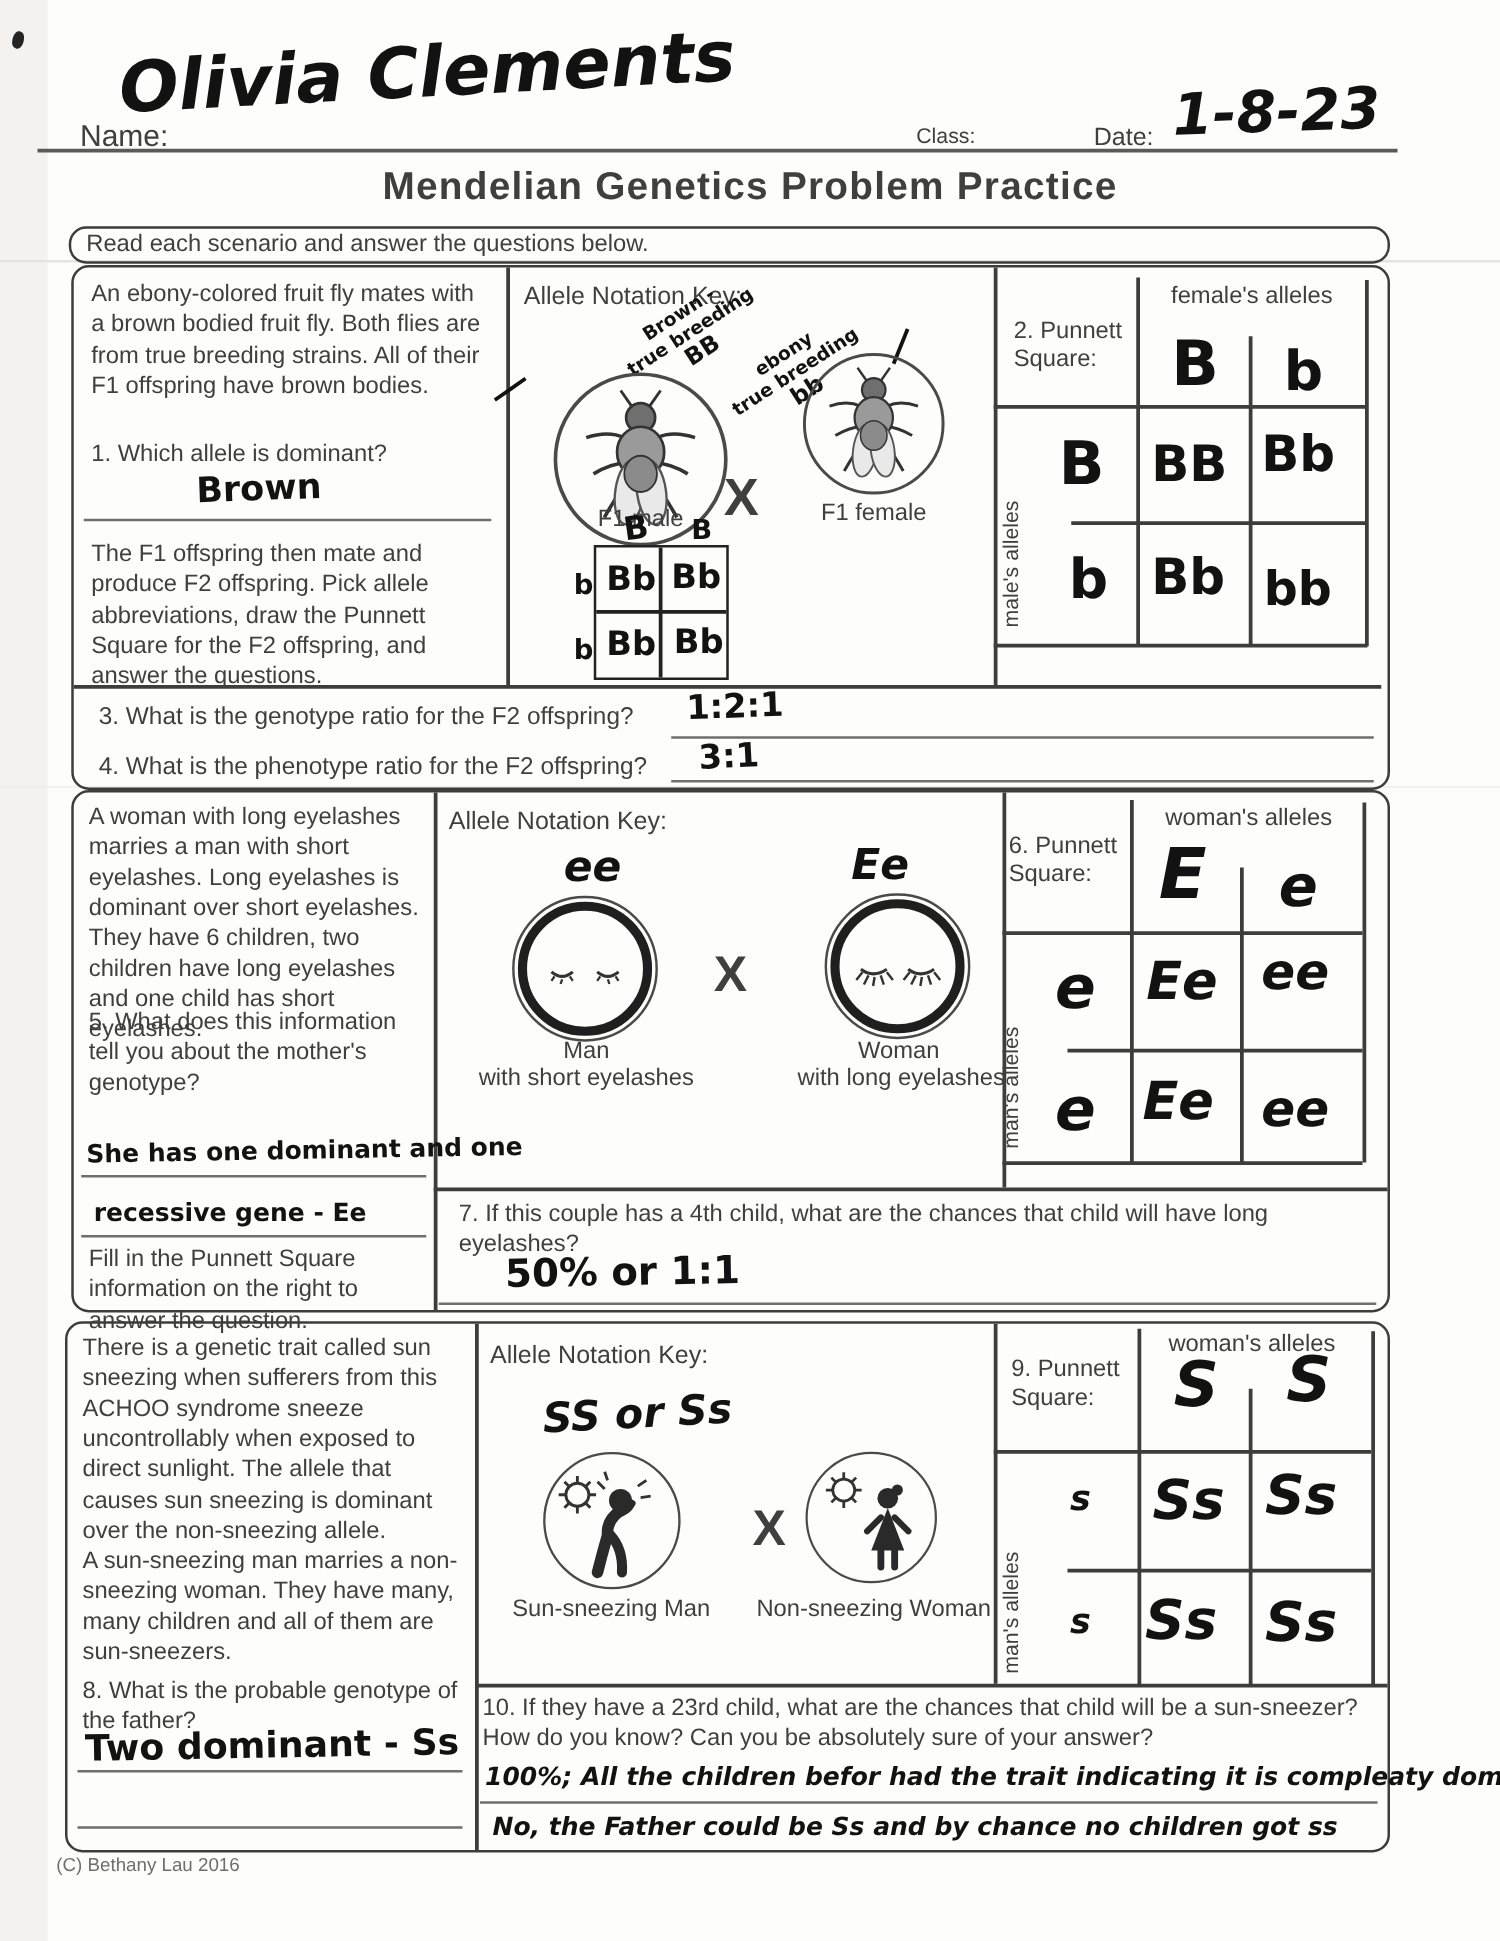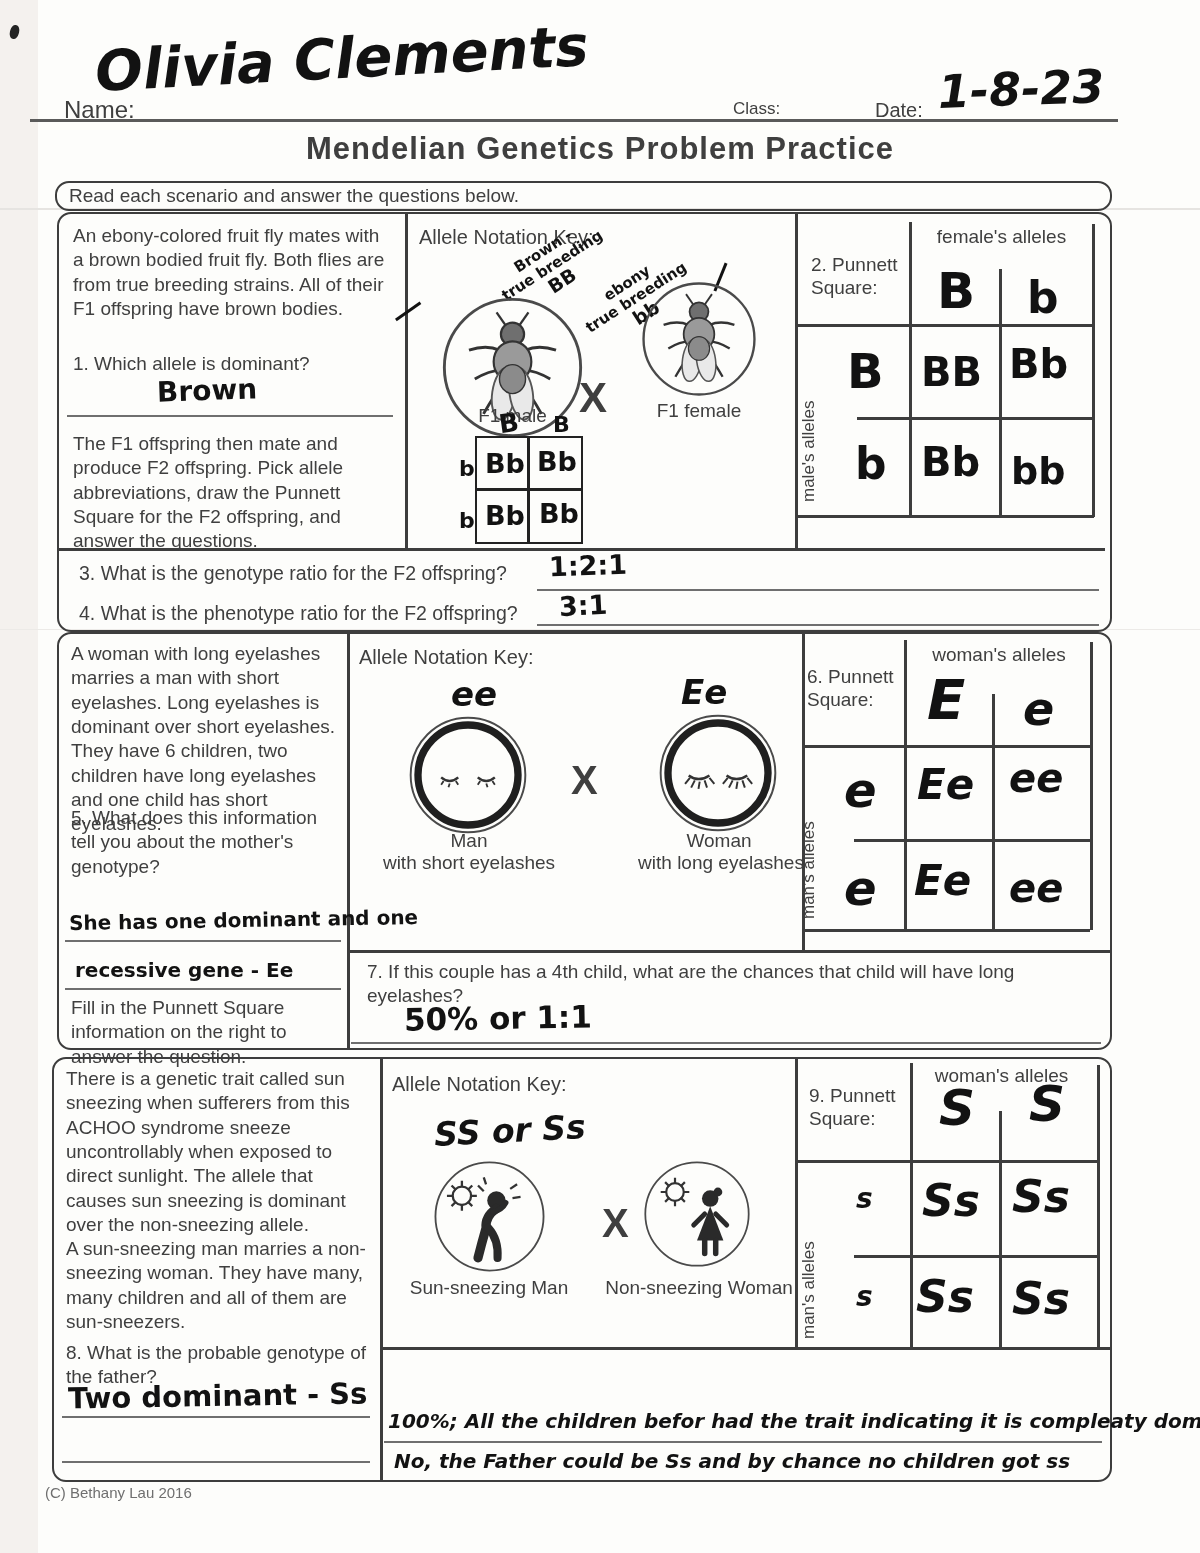--- a/index.html
+++ b/index.html
@@ -258,18 +258,19 @@
   <div class="abs print vlabel" style="left:745px;top:140px;font-size:17px;height:140px;">man's alleles</div>
   <span class="pn-letter hand script" style="left:885px;top:24px;font-size:50px;">S</span>
   <span class="pn-letter hand script" style="left:975px;top:20px;font-size:50px;">S</span>
   <span class="pn-letter hand script" style="left:802px;top:126px;font-size:28px;">s</span>
   <span class="pn-letter hand script" style="left:802px;top:224px;font-size:28px;">s</span>
   <span class="pn-letter hand script" style="left:868px;top:120px;font-size:44px;">Ss</span>
   <span class="pn-letter hand script" style="left:958px;top:116px;font-size:44px;">Ss</span>
   <span class="pn-letter hand script" style="left:862px;top:216px;font-size:44px;">Ss</span>
   <span class="pn-letter hand script" style="left:958px;top:218px;font-size:44px;">Ss</span>
 
+  <div class="abs print para" style="left:332px;top:296px;width:716px;">10. If they have a 23rd child, what are the chances that child will be a sun-sneezer?  How do you know?  Can you be absolutely sure of your answer?</div>
   <span class="abs hand script" style="left:334px;top:350px;font-size:20px;white-space:nowrap;">100%; All the children befor had the trait indicating it is compleaty dominant in the father</span>
   <div class="ans-line" style="left:330px;top:382px;width:718px;"></div>
   <span class="abs hand script" style="left:340px;top:390px;font-size:20px;white-space:nowrap;">No, the Father could be Ss and by chance no children got ss</span>
 </div>
 
 <span class="abs print" style="left:45px;top:1484px;font-size:15px;color:#6f6f6f;">(C) Bethany Lau 2016</span>
 
 </body></html>

